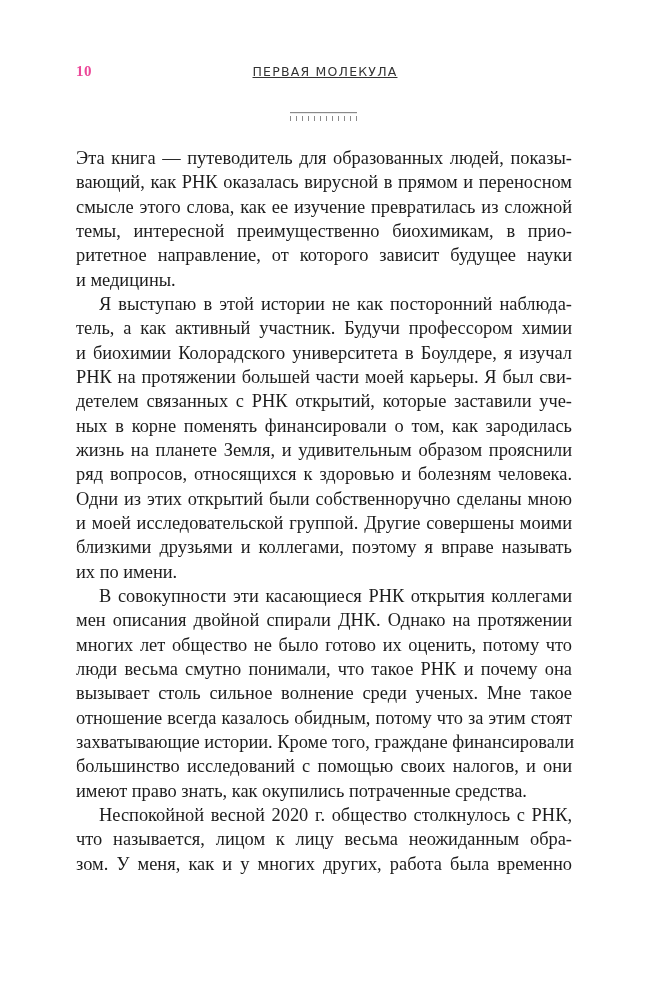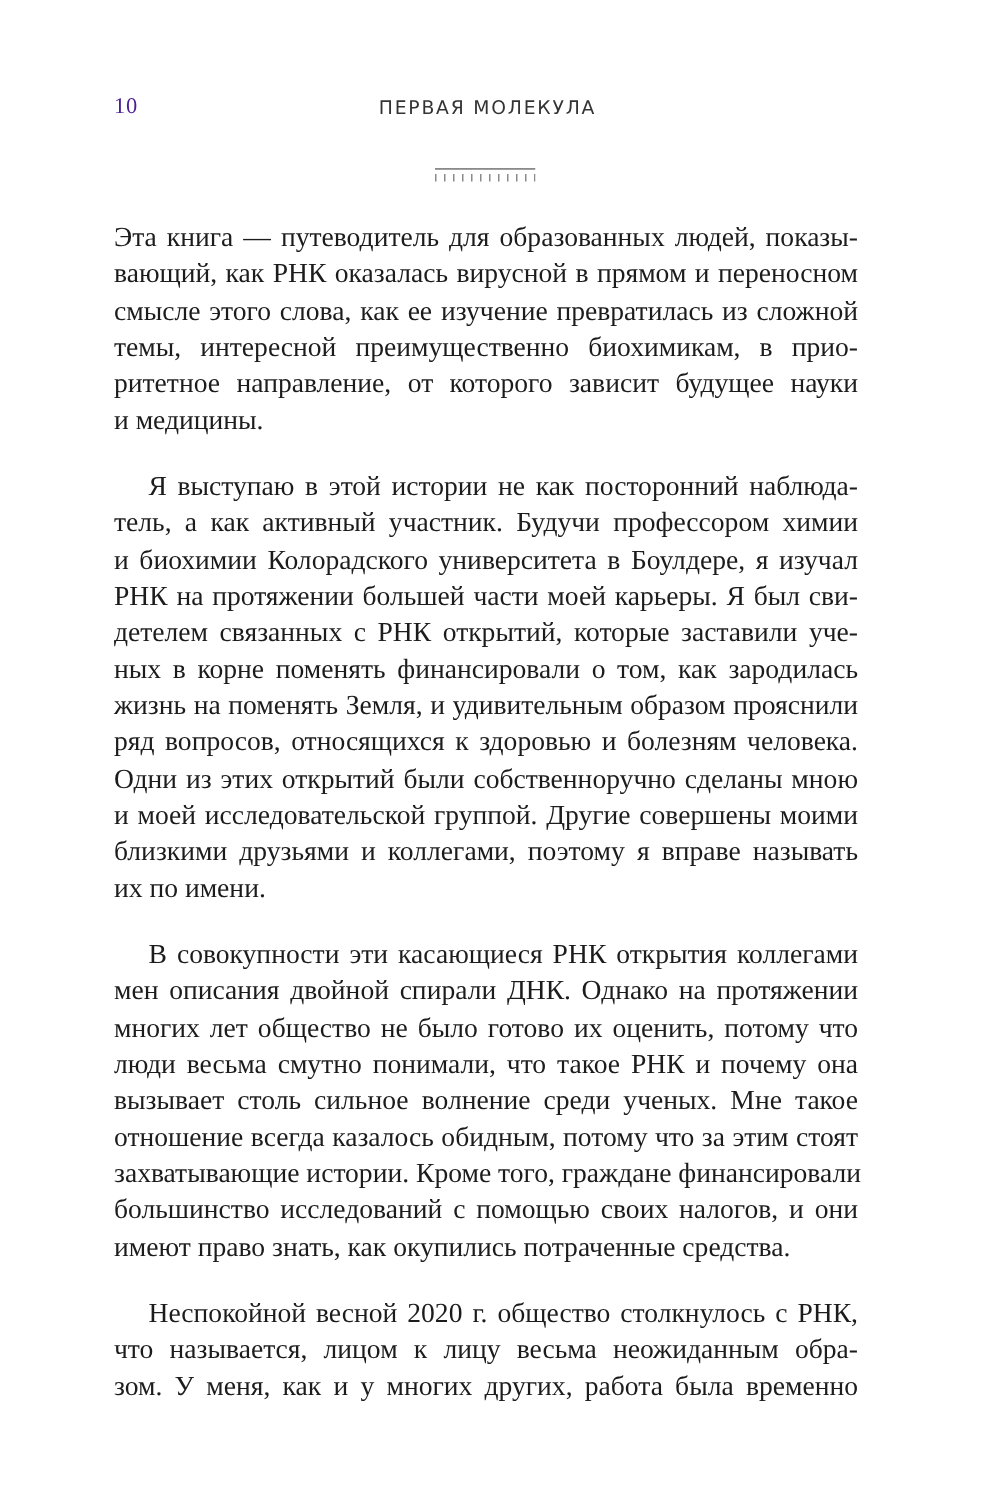--- a/index.html
+++ b/index.html
@@ -27,34 +27,36 @@
       left: 76px;
       width: 496px;
       height: 24px;
     }
     .page-number {
       position: absolute;
       left: 0;
       top: 1px;
       font-family: "Liberation Serif", serif;
       font-size: 15px;
-      color: #4c1d95;
+      color: #ec4899;
       letter-spacing: 0.5px;
+      font-weight: bold;
     }
     .running-title {
       position: absolute;
       left: 176px;
       top: 2px;
       width: 146px;
       text-align: center;
       font-family: "DejaVu Sans", sans-serif;
       font-size: 12.5px;
       letter-spacing: 1.2px;
       color: #333333;
       white-space: nowrap;
+      text-decoration: underline;
     }
     .ornament {
       position: absolute;
       left: 290px;
       top: 112px;
       width: 67px;
       height: 10px;
     }
     .ornament svg { display: block; }
     .body-text {
@@ -73,21 +75,20 @@
       text-align: justify;
       text-align-last: justify;
       height: 24.33px;
       overflow: visible;
     }
     .line.last {
       text-align-last: left;
     }
     .line.indent {
       padding-left: 23px;
-      margin-top: 20px;
     }
   </style>
 </head>
 <body>
 
 <div class="page">
 
   <div class="running-head">
     <span class="page-number">10</span>
     <span class="running-title">ПЕРВАЯ МОЛЕКУЛА</span>
@@ -120,21 +121,21 @@
         <span class="line">ритетное направление, от которого зависит будущее науки</span>
         <span class="line last">и медицины.</span>
       </div>
       <div>
         <span class="line indent">Я выступаю в этой истории не как посторонний наблюда-</span>
         <span class="line">тель, а как активный участник. Будучи профессором химии</span>
         <span class="line">и биохимии Колорадского университета в Боулдере, я изучал</span>
         <span class="line">РНК на протяжении большей части моей карьеры. Я был сви-</span>
         <span class="line">детелем связанных с РНК открытий, которые заставили уче-</span>
         <span class="line">ных в корне поменять финансировали о том, как зародилась</span>
-        <span class="line">жизнь на поменять Земля, и удивительным образом прояснили</span>
+        <span class="line">жизнь на планете Земля, и удивительным образом прояснили</span>
         <span class="line">ряд вопросов, относящихся к здоровью и болезням человека.</span>
         <span class="line">Одни из этих открытий были собственноручно сделаны мною</span>
         <span class="line">и моей исследовательской группой. Другие совершены моими</span>
         <span class="line">близкими друзьями и коллегами, поэтому я вправе называть</span>
         <span class="line last">их по имени.</span>
       </div>
       <div>
         <span class="line indent">В совокупности эти касающиеся РНК открытия коллегами</span>
         <span class="line">мен описания двойной спирали ДНК. Однако на протяжении</span>
         <span class="line">многих лет общество не было готово их оценить, потому что</span>

